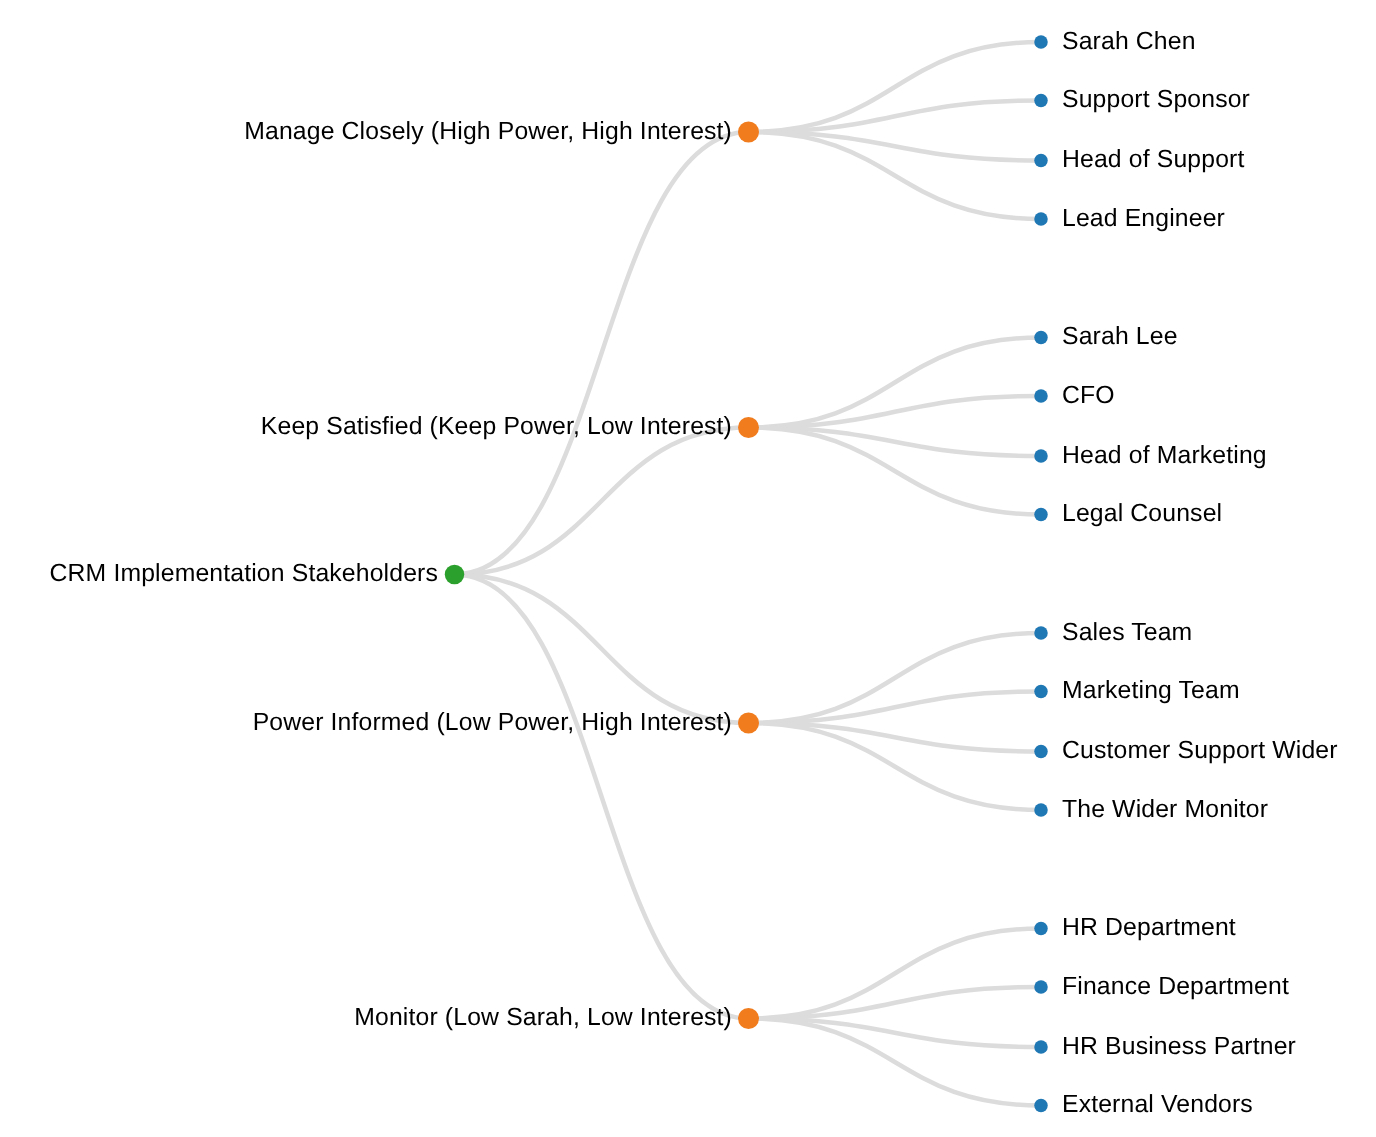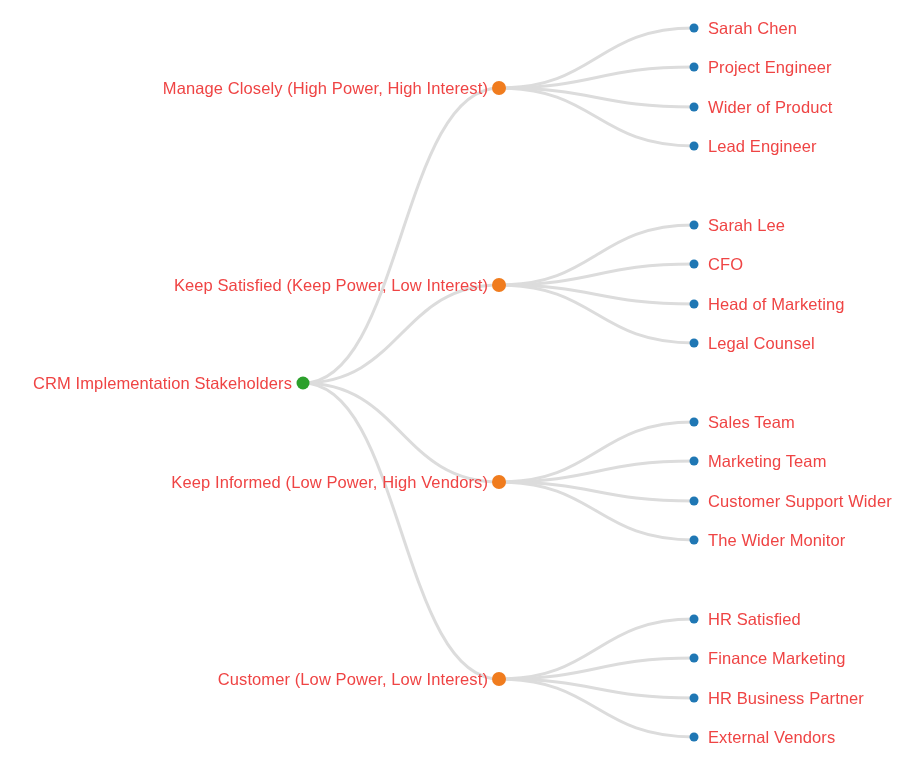--- a/index.html
+++ b/index.html
@@ -51,21 +51,21 @@
   }
   .node.leaf .dot {
     width: 9px;
     height: 9px;
     background: #1f77b4;
   }
   .node .label {
     position: absolute;
     white-space: nowrap;
     font-size: 16.5px;
-    color: #ef4444;
+    color: #000000;
     letter-spacing: 0.1px;
     top: 0;
     transform: translateY(-50%);
   }
   .node.root .label,
   .node.cat .label {
     right: 11px;
     text-align: left;
   }
   .node.leaf .label {
@@ -107,25 +107,25 @@
       <div class="node cat" style="left: 499px; top: 88px;">
         <div class="dot"></div>
         <div class="label">Manage Closely (High Power, High Interest)</div>
       </div>
       <div class="node leaf" style="left: 694px; top: 28px;">
         <div class="dot"></div>
         <div class="label">Sarah Chen</div>
       </div>
       <div class="node leaf" style="left: 694px; top: 67px;">
         <div class="dot"></div>
-        <div class="label">Project Engineer</div>
+        <div class="label">Support Sponsor</div>
       </div>
       <div class="node leaf" style="left: 694px; top: 107px;">
         <div class="dot"></div>
-        <div class="label">Wider of Product</div>
+        <div class="label">Head of Support</div>
       </div>
       <div class="node leaf" style="left: 694px; top: 146px;">
         <div class="dot"></div>
         <div class="label">Lead Engineer</div>
       </div>
       <div class="node cat" style="left: 499px; top: 285px;">
         <div class="dot"></div>
         <div class="label">Keep Satisfied (Keep Power, Low Interest)</div>
       </div>
       <div class="node leaf" style="left: 694px; top: 225px;">
@@ -139,49 +139,49 @@
       <div class="node leaf" style="left: 694px; top: 304px;">
         <div class="dot"></div>
         <div class="label">Head of Marketing</div>
       </div>
       <div class="node leaf" style="left: 694px; top: 343px;">
         <div class="dot"></div>
         <div class="label">Legal Counsel</div>
       </div>
       <div class="node cat" style="left: 499px; top: 482px;">
         <div class="dot"></div>
-        <div class="label">Keep Informed (Low Power, High Vendors)</div>
+        <div class="label">Power Informed (Low Power, High Interest)</div>
       </div>
       <div class="node leaf" style="left: 694px; top: 422px;">
         <div class="dot"></div>
         <div class="label">Sales Team</div>
       </div>
       <div class="node leaf" style="left: 694px; top: 461px;">
         <div class="dot"></div>
         <div class="label">Marketing Team</div>
       </div>
       <div class="node leaf" style="left: 694px; top: 501px;">
         <div class="dot"></div>
         <div class="label">Customer Support Wider</div>
       </div>
       <div class="node leaf" style="left: 694px; top: 540px;">
         <div class="dot"></div>
         <div class="label">The Wider Monitor</div>
       </div>
       <div class="node cat" style="left: 499px; top: 679px;">
         <div class="dot"></div>
-        <div class="label">Customer (Low Power, Low Interest)</div>
+        <div class="label">Monitor (Low Sarah, Low Interest)</div>
       </div>
       <div class="node leaf" style="left: 694px; top: 619px;">
         <div class="dot"></div>
-        <div class="label">HR Satisfied</div>
+        <div class="label">HR Department</div>
       </div>
       <div class="node leaf" style="left: 694px; top: 658px;">
         <div class="dot"></div>
-        <div class="label">Finance Marketing</div>
+        <div class="label">Finance Department</div>
       </div>
       <div class="node leaf" style="left: 694px; top: 698px;">
         <div class="dot"></div>
         <div class="label">HR Business Partner</div>
       </div>
       <div class="node leaf" style="left: 694px; top: 737px;">
         <div class="dot"></div>
         <div class="label">External Vendors</div>
       </div>
     </div>

